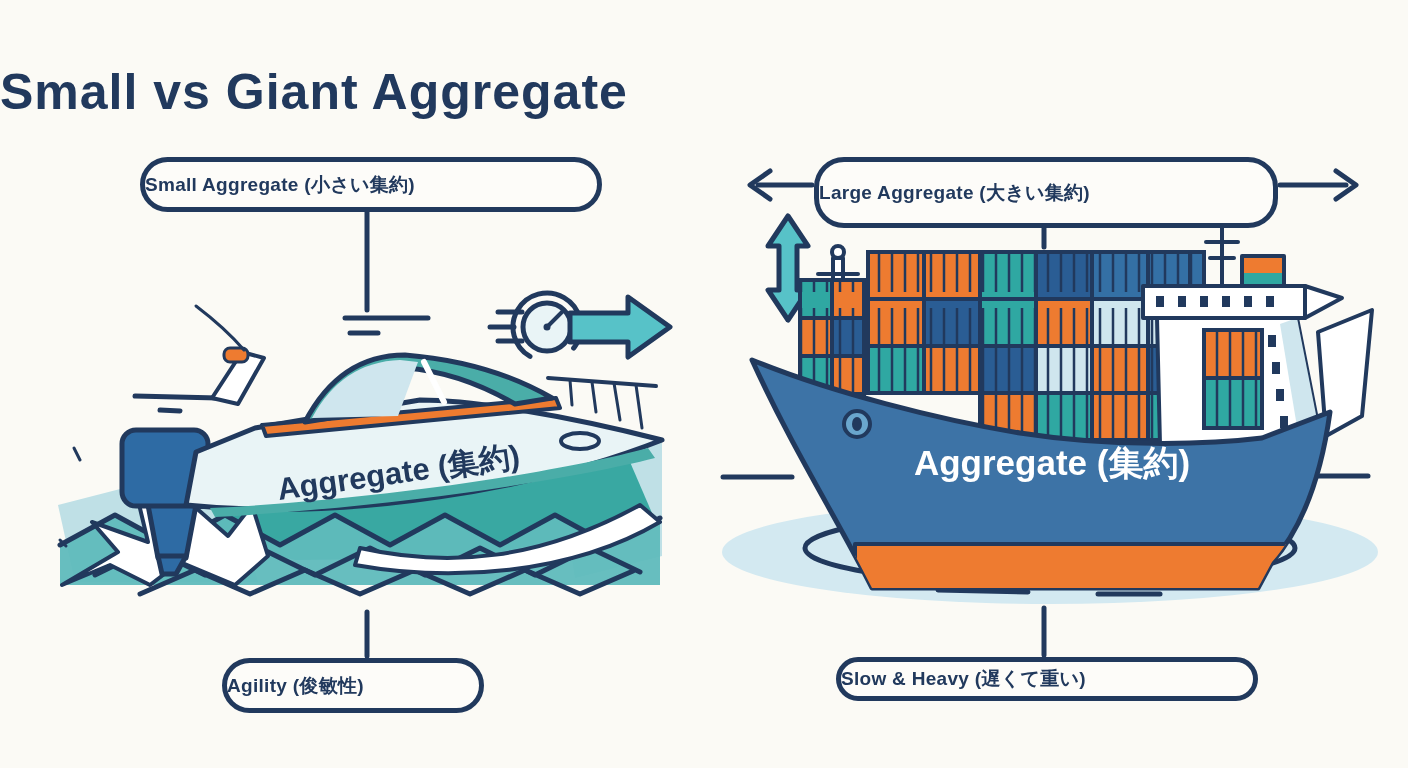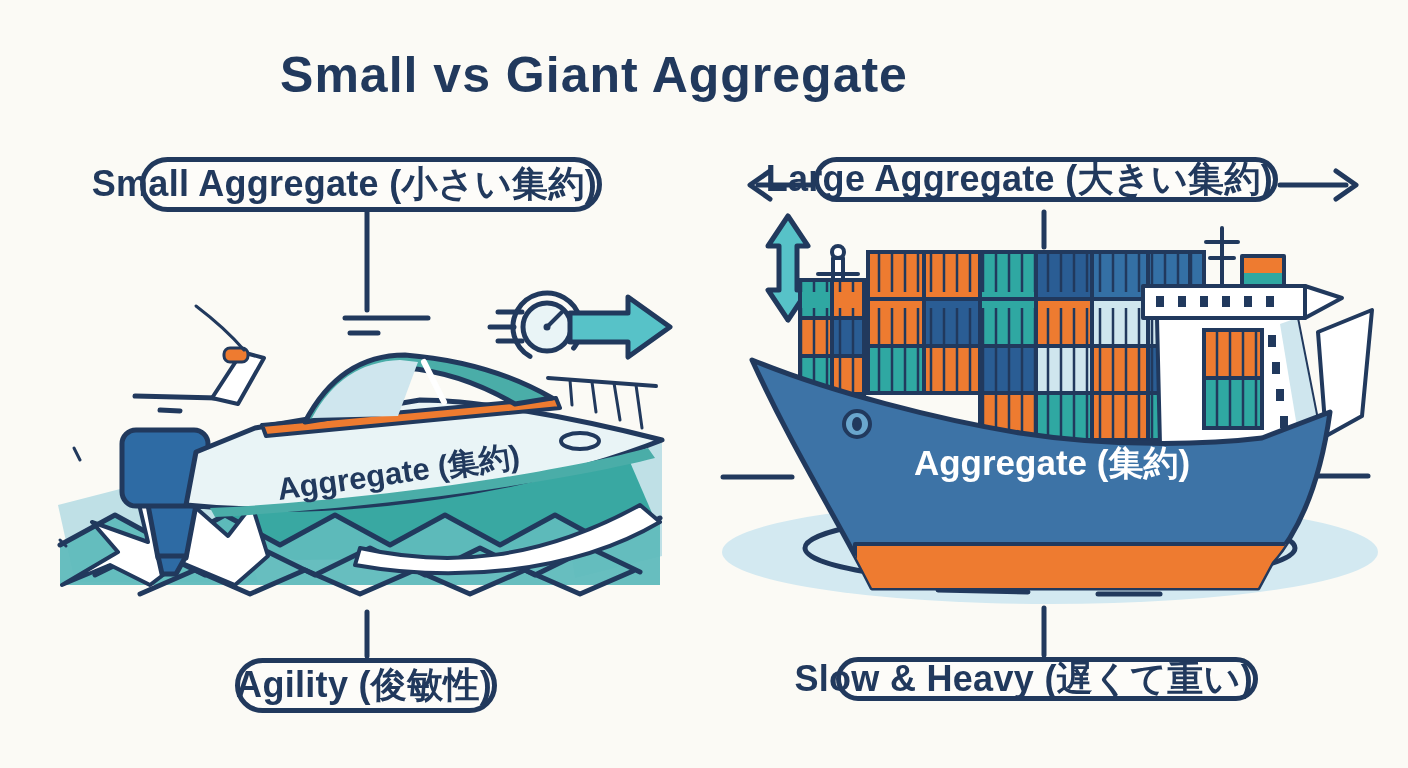--- a/index.html
+++ b/index.html
@@ -7,28 +7,28 @@
     --orange:#ee7b30; --ship-blue:#3d73a6; --container-blue:#3470a5;
     --container-dark-blue:#2a5d94; --container-light:#cfe6ee; --hull-light:#e9f4f6;
     --ripple-blue:#d3e9f1; --background:#fbfaf5; --motor-blue:#2e6ba4;
     --glass-teal:#4aada8; --arrow-teal:#57c2c8; --wave-mid:#5fbabc; --wave-dark:#39a8a2;
   }
   *{box-sizing:border-box;margin:0;padding:0}
   html,body{width:1408px;height:768px}
   body{font-family:"Liberation Sans","DejaVu Sans",sans-serif;background:var(--background)}
   .canvas{position:relative;width:1408px;height:768px;background:var(--background);overflow:hidden}
   .art{position:absolute;left:0;top:0;z-index:1}
-  .title{position:absolute;left:0;top:46px;width:1188px;text-align:center;z-index:3;
+  .title{position:absolute;left:0;top:63px;width:1188px;text-align:left;z-index:3;
          font-size:50px;font-weight:700;color:var(--navy);letter-spacing:1px}
-  .pill{position:absolute;z-index:3;display:flex;align-items:center;justify-content:flex-end;
+  .pill{position:absolute;z-index:3;display:flex;align-items:center;justify-content:flex-start;
         border:5px solid var(--navy);border-radius:30px;background:#fdfcf9;
-        color:var(--navy);font-size:36px;font-weight:600;letter-spacing:.3px;white-space:nowrap}
+        color:var(--navy);font-size:19px;font-weight:600;letter-spacing:.3px;white-space:nowrap}
   .pill-small{left:140px;top:157px;width:462px;height:55px}
-  .pill-large{left:814px;top:157px;width:464px;height:45px}
-  .pill-agility{left:235px;top:658px;width:262px;height:55px}
+  .pill-large{left:814px;top:157px;width:464px;height:71px}
+  .pill-agility{left:222px;top:658px;width:262px;height:55px}
   .pill-slow{left:836px;top:657px;width:422px;height:44px}
   
   .ln{stroke:var(--navy);stroke-width:5;stroke-linecap:round;stroke-linejoin:round;fill:none}
   .ln4{stroke:var(--navy);stroke-width:4;stroke-linecap:round;stroke-linejoin:round;fill:none}
   .ln3{stroke:var(--navy);stroke-width:3;stroke-linecap:round;stroke-linejoin:round;fill:none}
   .ol{stroke:var(--navy);stroke-width:5;stroke-linejoin:round;stroke-linecap:round}
   .ol4{stroke:var(--navy);stroke-width:4;stroke-linejoin:round}
   .f-white{fill:#ffffff}.f-hull{fill:var(--hull-light)}.f-orange{fill:var(--orange)}
   .f-teal{fill:var(--teal)}.f-pale{fill:var(--pale-teal)}
   .f-blue{fill:var(--container-blue)}.f-dkblue{fill:var(--container-dark-blue)}

